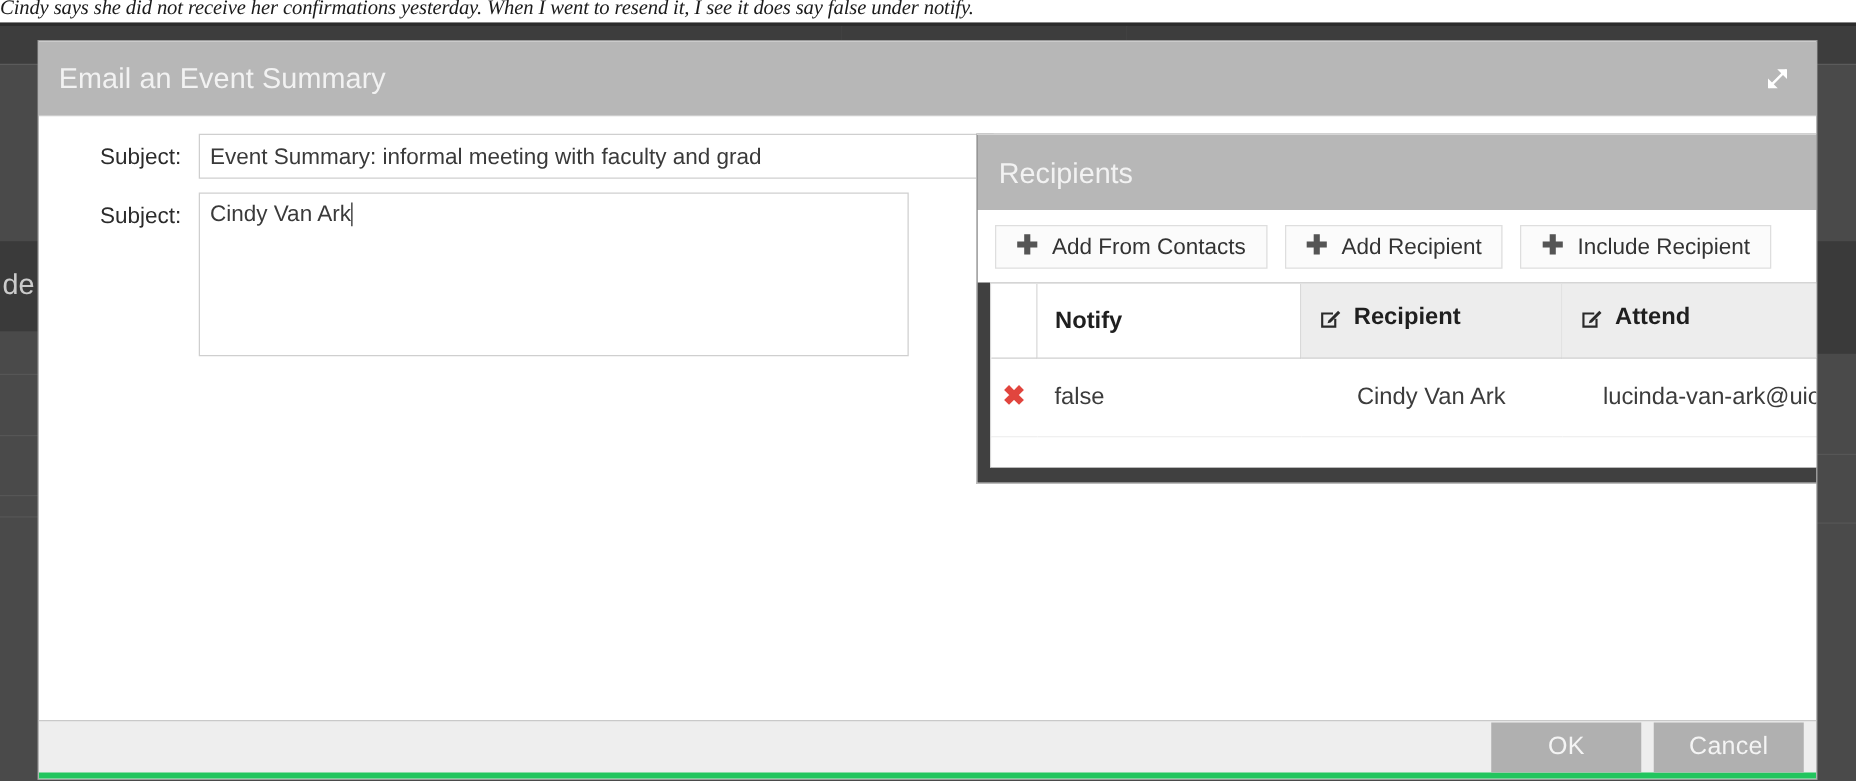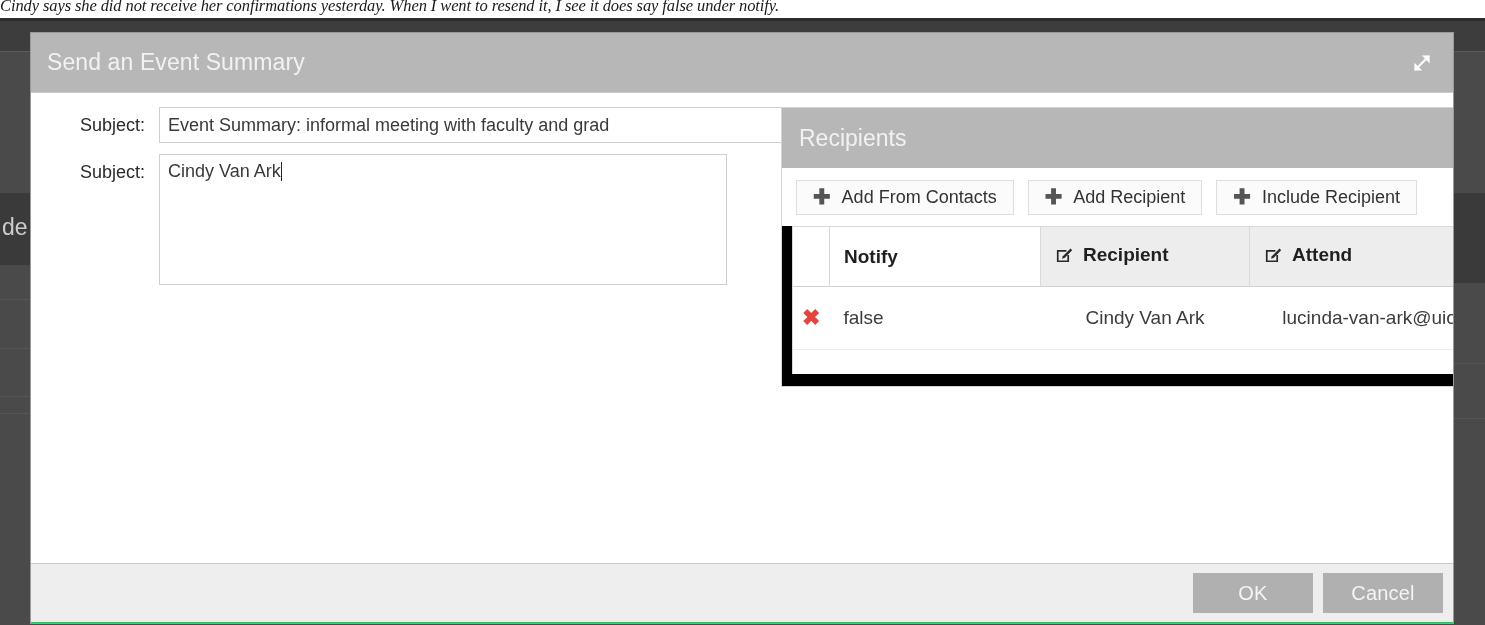--- a/index.html
+++ b/index.html
@@ -187,21 +187,21 @@
     margin-left: 0px;
   }
 
   
   .recipients-panel {
     position: absolute;
     left: 750px;
     top: 14px;
     width: 695px;
     border: 1px solid #d5d5d5;
-    background: #000000;
+    background: #404040;
     box-sizing: border-box;
     overflow: hidden;
   }
   .panel-header {
     height: 60px;
     background: #b7b7b7;
     display: flex;
     align-items: center;
   }
   .panel-header-title {
@@ -296,24 +296,24 @@
     font-size: 22px;
     font-weight: bold;
     line-height: 1;
     cursor: pointer;
   }
   .grid-filler { height: 24px; background: #ffffff; }
 
   
   .dialog-footer {
     flex: 0 0 auto;
-    height: 60px;
+    height: 47px;
     background: #eeeeee;
     border-top: 1px solid #c9c9c9;
-    border-bottom: 1px solid #22c55e;
+    border-bottom: 5px solid #22c55e;
     display: flex;
     align-items: center;
     justify-content: flex-end;
     padding-right: 10px;
     box-sizing: border-box;
     gap: 10px;
   }
   .footer-btn {
     width: 120px;
     height: 40px;
@@ -350,21 +350,21 @@
     <div class="bg-line" style="left:0px; top:395px; width:31px;"></div>
 
     <div class="bg-darkband" style="left:1453px; top:175px; width:32px; height:90px;"></div>
     <div class="bg-line" style="left:1453px; top:345px; width:32px;"></div>
     <div class="bg-line" style="left:1453px; top:400px; width:32px;"></div>
   </div>
 
   <div class="dialog">
 
     <div class="dialog-titlebar">
-      <div class="dialog-title">Send an Event Summary</div>
+      <div class="dialog-title">Email an Event Summary</div>
       <div class="expand-btn">
         <svg width="26" height="26" viewBox="0 0 26 26">
           <g stroke="#ffffff" stroke-width="2.1" fill="none" stroke-linecap="round">
             <line x1="6.5" y1="19.5" x2="19.5" y2="6.5"></line>
           </g>
           <polygon points="20.6,5.4 20.6,13.2 12.8,5.4" fill="#ffffff"></polygon>
           <polygon points="5.4,20.6 13.2,20.6 5.4,12.8" fill="#ffffff"></polygon>
         </svg>
       </div>
     </div>

